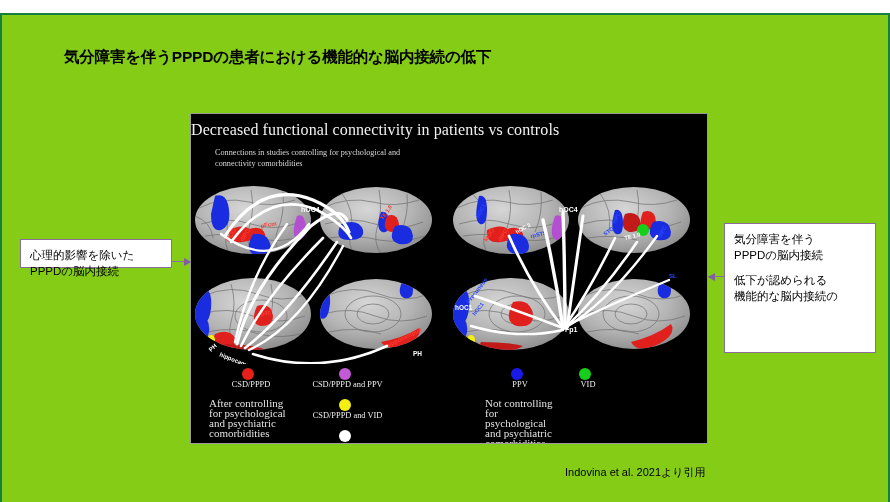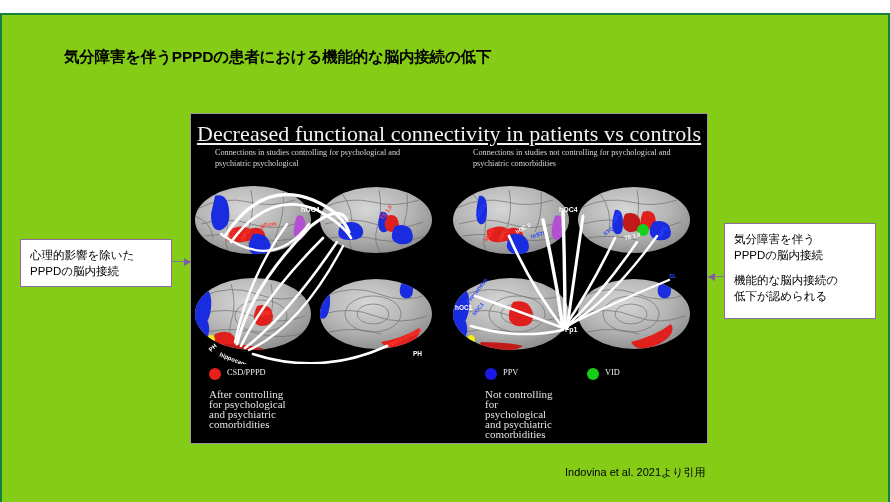--- a/index.html
+++ b/index.html
@@ -45,26 +45,24 @@
     background: #000000;
     border: 1px solid #9a9a9a;
     box-sizing: border-box;
     overflow: hidden;
   }
   #figure-heading {
     position: absolute;
     top: 7px;
     left: 0;
     width: 100%;
-    text-align: center;
     color: #f2f2f2;
     font-family: "Liberation Serif", serif;
-    font-size: 22px;
+    font-size: 16px;
     letter-spacing: 0.1px;
-    text-decoration: underline;
   }
   .fig-subtitle {
     position: absolute;
     color: #d8d8d8;
     font-family: "Liberation Serif", serif;
     font-size: 8.2px;
     line-height: 11px;
   }
   #fig-subtitle-left { left: 24px; top: 33px; width: 215px; }
   #fig-subtitle-right { left: 282px; top: 33px; width: 210px; }
@@ -82,21 +80,23 @@
   #legend {
     position: absolute;
     left: 0;
     top: 250px;
     width: 518px;
     height: 80px;
   }
   .legend-group { position: absolute; }
   .legend-row {
     display: flex;
+    align-items: center;
     margin-bottom: 9px;
+    flex-direction: column;
   }
   .legend-dot {
     width: 12px; height: 12px;
     border-radius: 50%;
     margin-right: 6px;
     flex: 0 0 auto;
   }
   .legend-label {
     color: #eeeeee;
     font-family: "Liberation Serif", serif;
@@ -106,45 +106,45 @@
   .legend-note {
     color: #e2e2e2;
     font-family: "Liberation Serif", serif;
     font-size: 11px;
     line-height: 10px;
     width: 84px;
   }
   #legend-col-a { left: 18px; top: 4px; }
   #legend-col-b { left: 112px; top: 4px; }
   #legend-col-c { left: 294px; top: 4px; }
-  #legend-col-d { left: 396px; top: 4px; }
+  #legend-col-d { left: 388px; top: 4px; }
   #legend-col-c .legend-note { width: 70px; font-family: Liberation Serif, serif; }
 
   
   .callout {
     position: absolute;
     border: 1px solid #8a6f9e;
     background: #ffffff;
     box-sizing: border-box;
     color: #000000;
     font-size: 11.5px;
     line-height: 16px;
     padding: 7px 9px;
   }
   #callout-left {
     left: 18px;
     top: 224px;
     width: 152px;
-    height: 48px;
+    height: 29px;
   }
   #callout-right {
     left: 722px;
     top: 208px;
     width: 152px;
-    height: 96px;
+    height: 130px;
   }
   .callout-line { white-space: nowrap; }
   .callout-spacer { height: 9px; }
 
   
   .connector {
     position: absolute;
     height: 1px;
     background: #8a6f9e;
   }
@@ -179,22 +179,21 @@
 <body>
 
 <div id="slide">
 
   <div id="slide-title">気分障害を伴うPPPDの患者における機能的な脳内接続の低下</div>
 
   <div id="figure-panel">
 
     <div id="figure-heading">Decreased functional connectivity in patients vs controls</div>
 
-    <div class="fig-subtitle" id="fig-subtitle-left">Connections in studies controlling for psychological and psychiatric psychological</div>
-    <div class="fig-subtitle" id="fig-subtitle-right">Connections in studies not controlling for psychological and psychiatric comorbidities</div>
+    <div class="fig-subtitle" id="fig-subtitle-left">Connections in studies controlling for psychological and connectivity comorbidities</div>
 
     <svg id="brain-canvas" viewBox="0 0 518 188" preserveAspectRatio="none">
       <defs>
         <radialGradient id="brainShade" cx="42%" cy="34%" r="70%">
           <stop offset="0%" stop-color="#d6d6d6"></stop>
           <stop offset="58%" stop-color="#b4b4b4"></stop>
           <stop offset="100%" stop-color="#8d8d8d"></stop>
         </radialGradient>
         <clipPath id="clipLT">
             <ellipse cx="62" cy="44" rx="58" ry="34"></ellipse>
@@ -423,20 +422,34 @@
     <div id="legend">
 
       <div class="legend-group" id="legend-col-a">
         <div class="legend-row">
           <span class="legend-dot" style="background:#e8201a"></span>
           <span class="legend-label">CSD/PPPD</span>
         </div>
         <div class="legend-note">After controlling for psychological and psychiatric comorbidities</div>
       </div>
 
+      <div class="legend-group" id="legend-col-b">
+        <div class="legend-row">
+          <span class="legend-dot" style="background:#c45bd6"></span>
+          <span class="legend-label">CSD/PPPD and PPV</span>
+        </div>
+        <div class="legend-row" style="margin-top:10px">
+          <span class="legend-dot" style="background:#f5ee12"></span>
+          <span class="legend-label">CSD/PPPD and VID</span>
+        </div>
+        <div class="legend-row" style="margin-top:10px">
+          <span class="legend-dot" style="background:#ffffff"></span>
+          <span class="legend-label">CSD/PPPD, PPV and VID</span>
+        </div>
+      </div>
 
       <div class="legend-group" id="legend-col-c">
         <div class="legend-row">
           <span class="legend-dot" style="background:#1a1ae8"></span>
           <span class="legend-label">PPV</span>
         </div>
         <div class="legend-note">Not controlling for psychological and psychiatric comorbidities</div>
       </div>
 
       <div class="legend-group" id="legend-col-d">
@@ -453,21 +466,21 @@
     <div class="callout-line">心理的影響を除いた</div>
     <div class="callout-line">PPPDの脳内接続</div>
   </div>
   <div class="connector" id="connector-left"></div>
   <div class="arrow-head" id="arrow-left"></div>
 
   <div class="callout" id="callout-right">
     <div class="callout-line">気分障害を伴う</div>
     <div class="callout-line">PPPDの脳内接続</div>
     <div class="callout-spacer"></div>
+    <div class="callout-line">低下が認められる</div>
     <div class="callout-line">機能的な脳内接続の</div>
-    <div class="callout-line">低下が認められる</div>
   </div>
   <div class="connector" id="connector-right"></div>
   <div class="arrow-head" id="arrow-right"></div>
 
   <div id="citation">Indovina  et al. 2021より引用</div>
 
 </div>
 
 </body></html>

